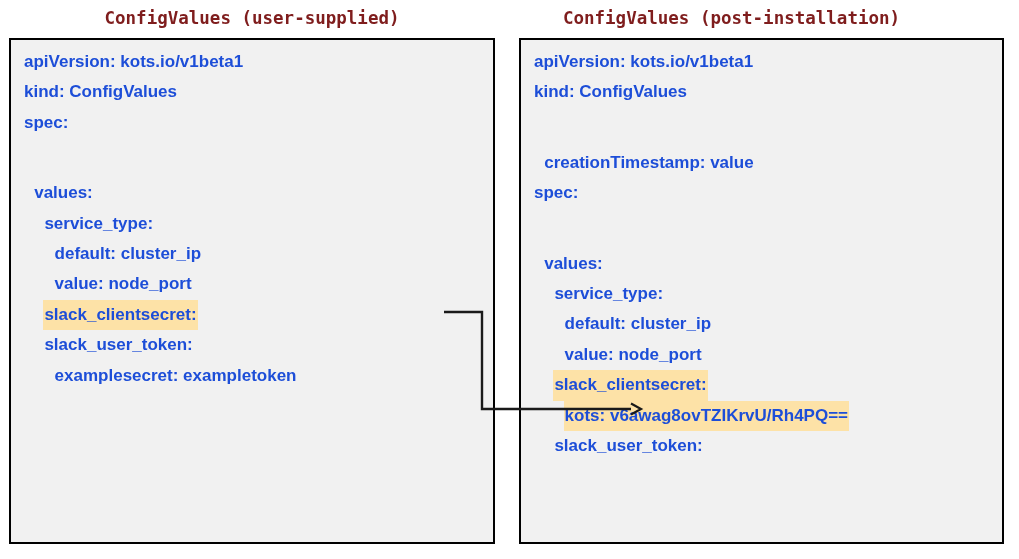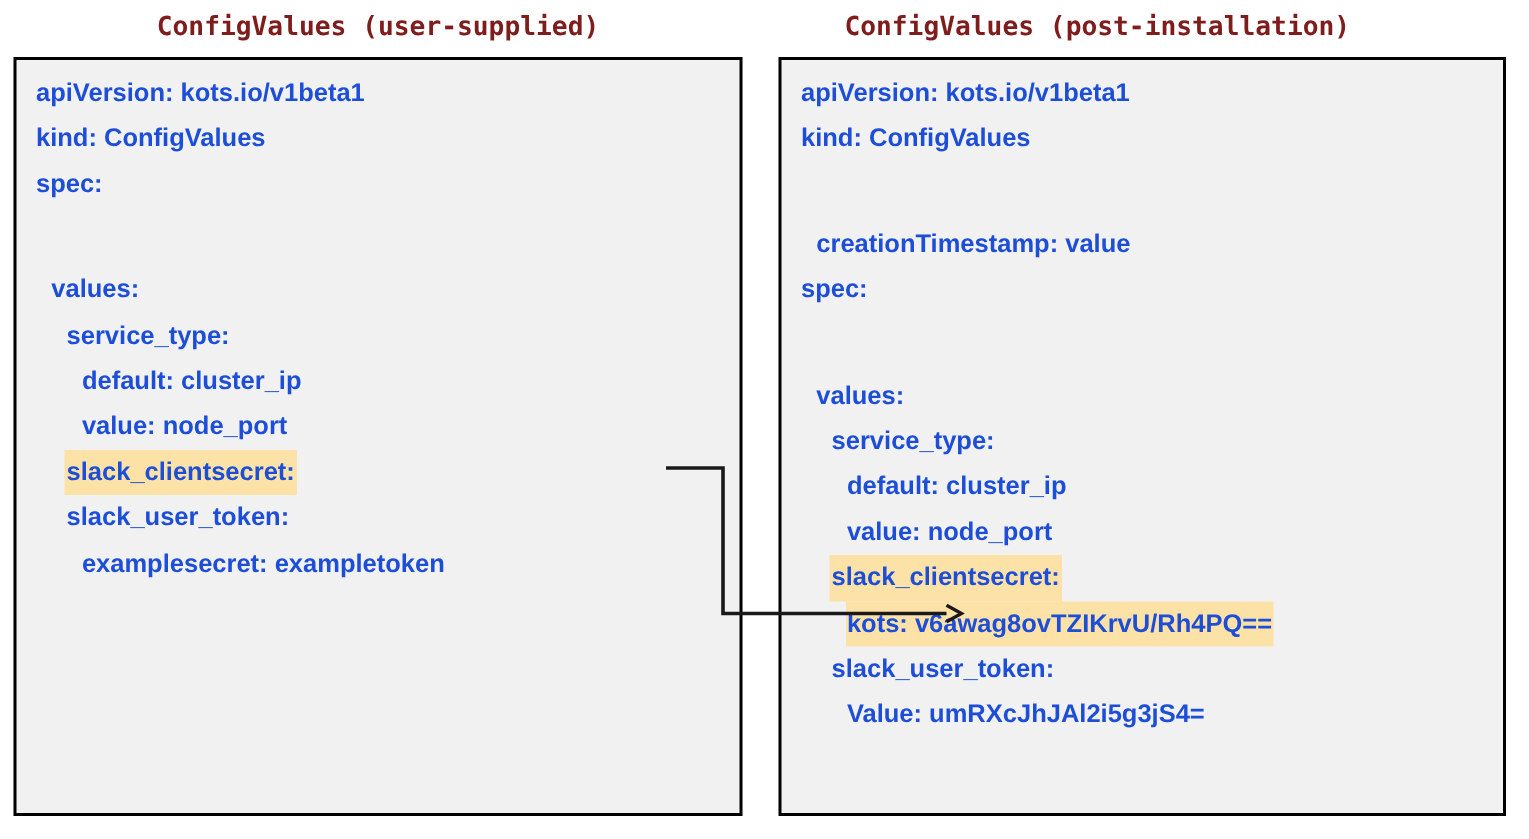--- a/index.html
+++ b/index.html
@@ -108,20 +108,19 @@
       <div class="code-line i0"><span class="seg">kind: ConfigValues</span></div>
       <div class="code-line i1"><span class="seg">creationTimestamp: value</span></div>
       <div class="code-line i0"><span class="seg">spec:</span></div>
       <div class="code-line i1"><span class="seg">values:</span></div>
       <div class="code-line i2"><span class="seg">service_type:</span></div>
       <div class="code-line i3"><span class="seg">default: cluster_ip</span></div>
       <div class="code-line i3"><span class="seg">value: node_port</span></div>
       <div class="code-line i2 hl"><span class="seg">slack_clientsecret:</span></div>
       <div class="code-line i3 hl"><span class="seg">kots: v6awag8ovTZIKrvU/Rh4PQ==</span></div>
       <div class="code-line i2"><span class="seg">slack_user_token:</span></div>
-      <div class="code-line i3"><span class="seg">Value: umRXcJhJAl2i5g3jS4=</span></div>
     </div>
 </div>
 
 <svg id="connector" viewBox="0 0 1019 559">
   <path d="M 444 312 L 482 312 L 482 409 L 631 409" fill="none" stroke="#1a1a1a" stroke-width="2.4"></path>
   <path d="M 631 403.5 L 641 409 L 631 414.5" fill="none" stroke="#1a1a1a" stroke-width="2.2" stroke-linejoin="miter"></path>
 </svg>
 
 </body></html>

